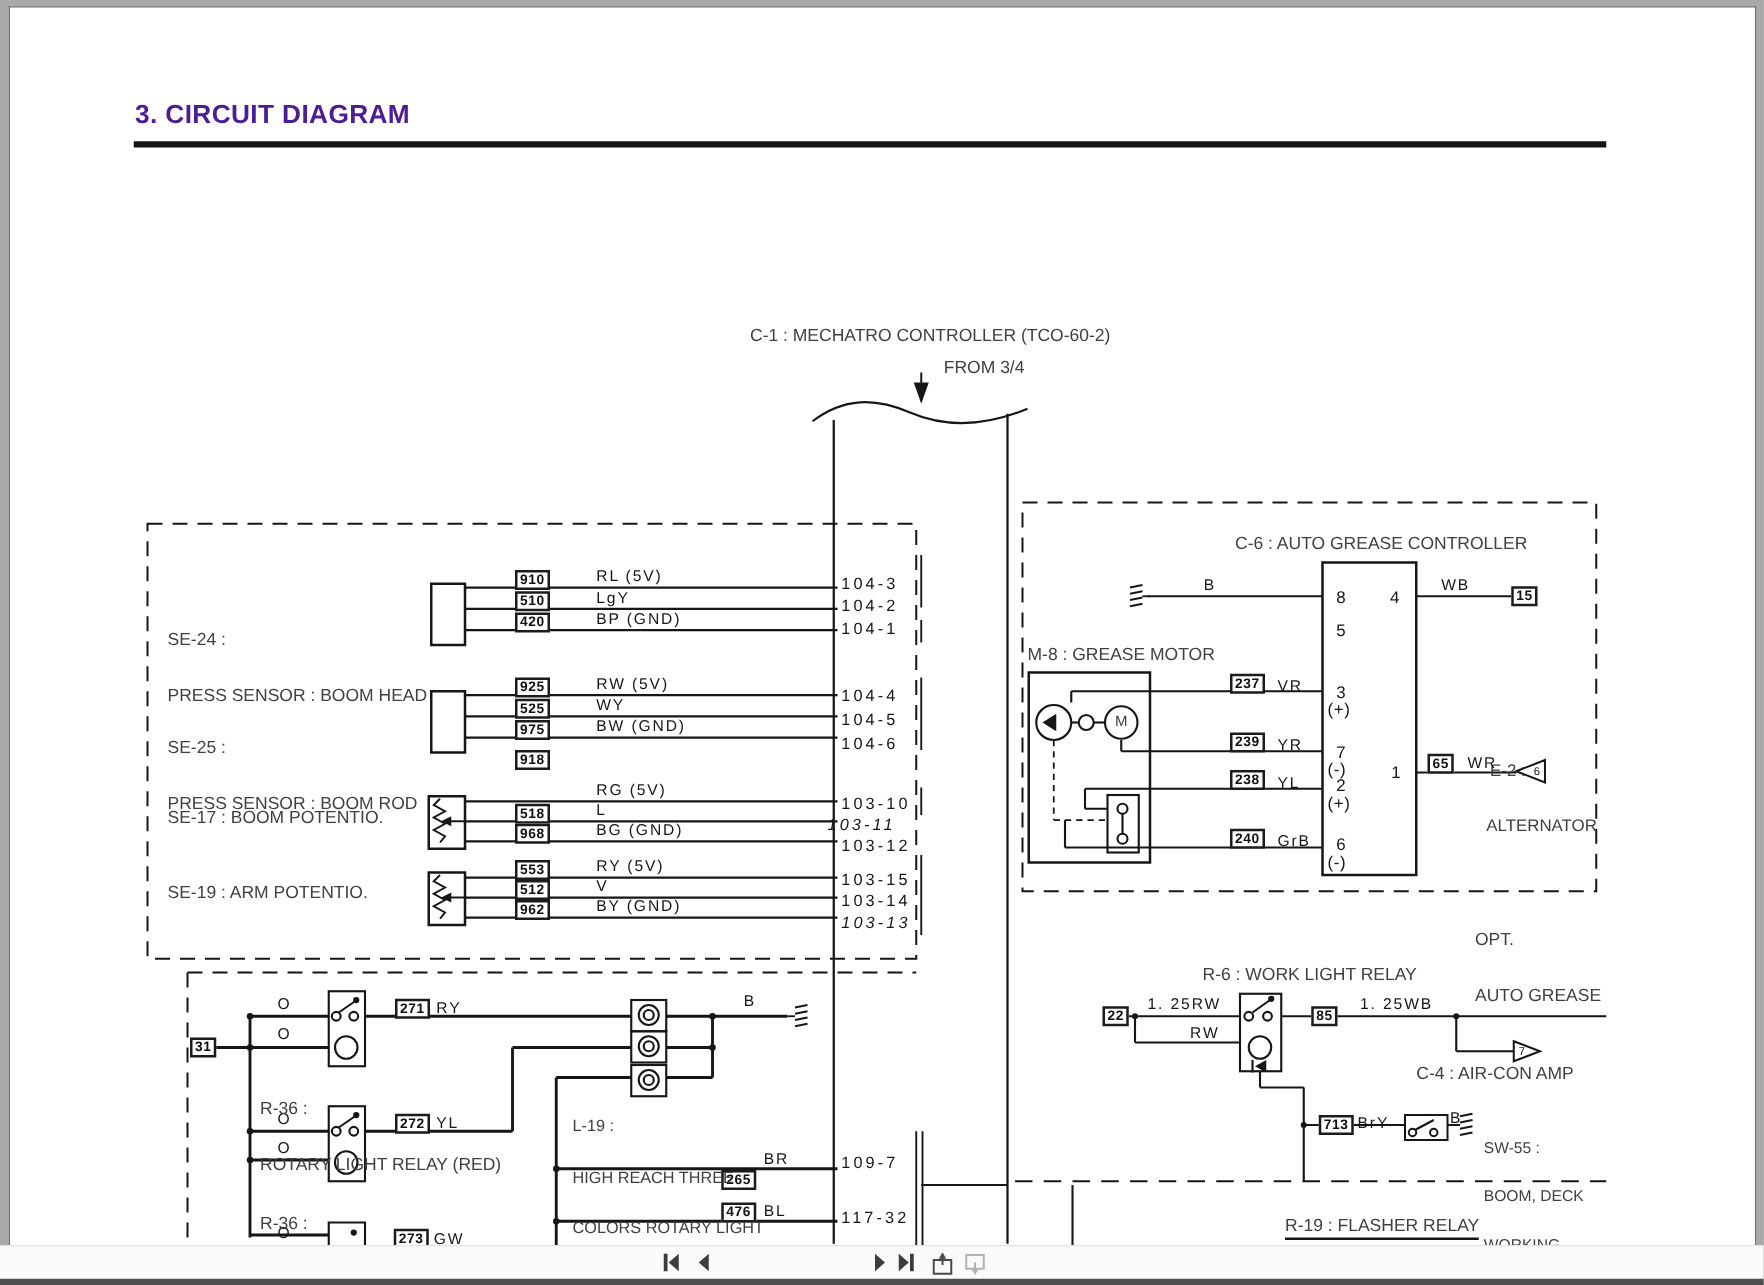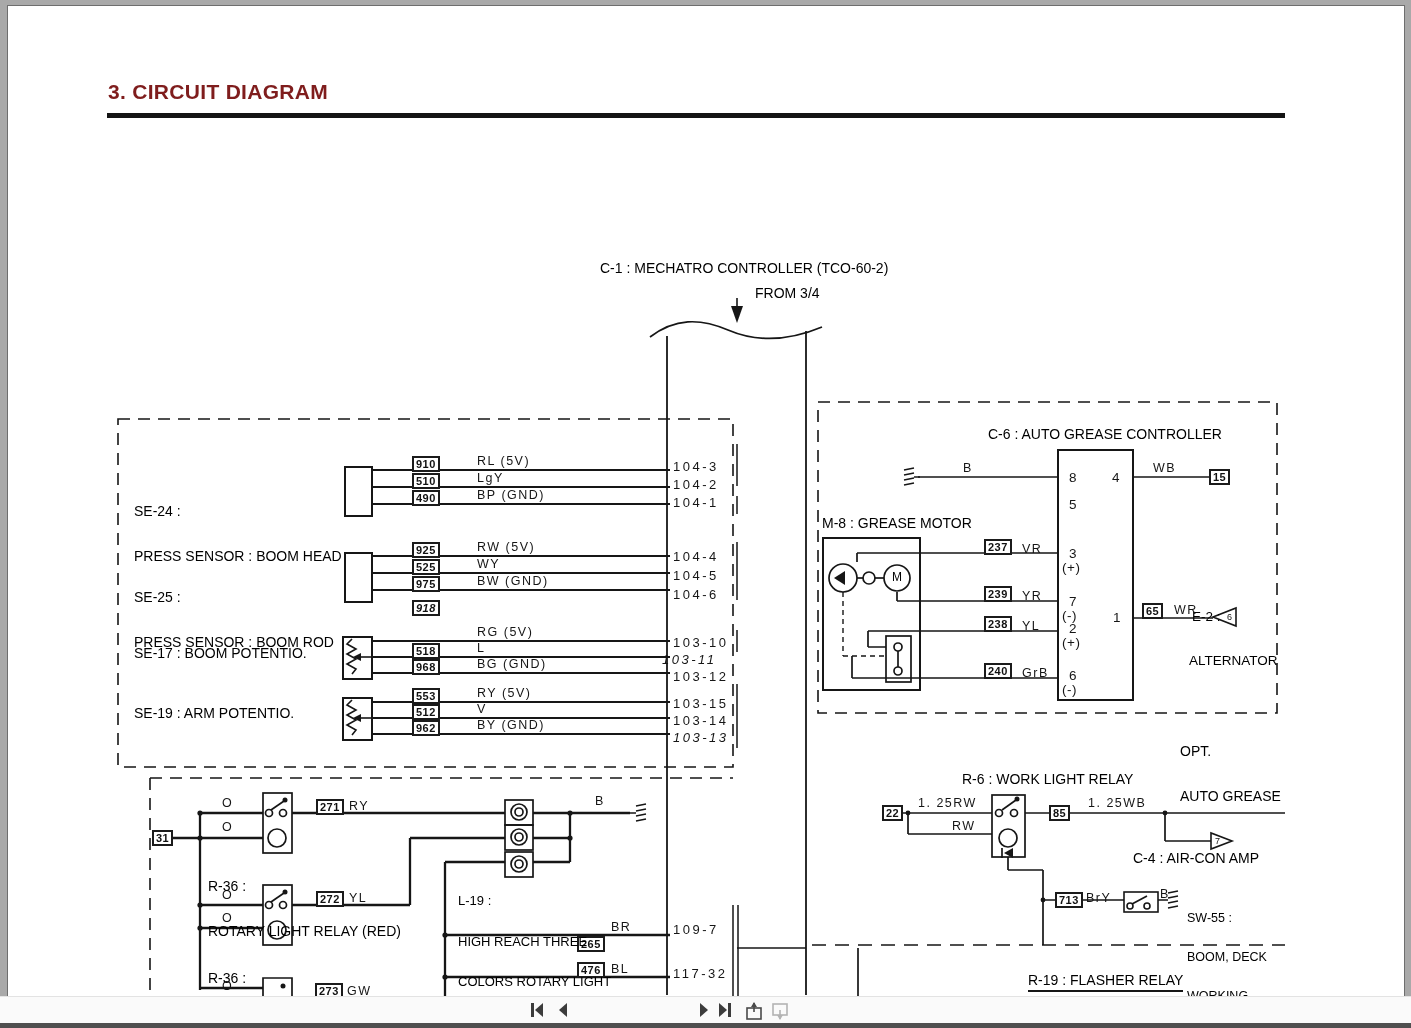--- a/index.html
+++ b/index.html
@@ -1,22 +1,22 @@
 <!DOCTYPE html>
 <html><head>
 <meta charset="utf-8">
 <style>
   html,body{margin:0;padding:0;width:1411px;height:1028px;background:#a9a9a9;
     font-family:"Liberation Sans",sans-serif;overflow:hidden;position:relative;}
   #page-bg{position:absolute;left:7px;top:5px;width:1396px;height:1019px;background:#ffffff;
     border-left:1px solid #6e6e6e;border-top:1px solid #6e6e6e;border-right:1px solid #6e6e6e;}
   #linework{position:absolute;left:0;top:0;}
-  .title{position:absolute;font:bold 21px "Liberation Sans",sans-serif;color:#7f1d1d;letter-spacing:.3px;}
+  .title{position:absolute;font:bold 21px "Liberation Sans",sans-serif;color:#4c1d95;letter-spacing:.3px;}
   .rule{position:absolute;background:#141414;}
-  .clabel{position:absolute;font:13.5px/14.5px "Liberation Sans",sans-serif;color:#000000;white-space:pre;}
+  .clabel{position:absolute;font:13.5px/14.5px "Liberation Sans",sans-serif;color:#404040;white-space:pre;}
   .big{font-size:14px;line-height:15px;}
   .nb{position:absolute;border:2px solid #1b1b1b;background:#fff;color:#111;
     font:bold 11px/12px "Liberation Sans",sans-serif;padding:0 2px;letter-spacing:.5px;white-space:pre;}
   .pin{position:absolute;font:13px "Liberation Sans",sans-serif;letter-spacing:2.5px;color:#161616;white-space:pre;}
   .wname{position:absolute;font:12.5px "Liberation Sans",sans-serif;letter-spacing:1.5px;color:#161616;white-space:pre;}
   .cpin{position:absolute;font:13.5px "Liberation Sans",sans-serif;letter-spacing:.5px;color:#161616;white-space:pre;}
   .tnum{position:absolute;font:9px "Liberation Sans",sans-serif;color:#161616;}
   
   #toolbar{position:absolute;left:0;top:996px;width:1411px;height:28px;background:#fafafa;
     border-top:1px solid #e3e3e3;}
@@ -215,21 +215,21 @@
 
 <div class="clabel big" style="left:600px;top:261px;">C-1 : MECHATRO CONTROLLER (TCO-60-2)</div>
 <div class="clabel big" style="left:755px;top:286px;">FROM 3/4</div>
 
 <div class="clabel big" style="left:134px;top:474px;">
   <div>SE-24 :</div>
   <div>PRESS SENSOR : BOOM HEAD</div>
 </div>
 <div class="nb" style="left:412px;top:456px;">910</div>
 <div class="nb" style="left:412px;top:473px;">510</div>
-<div class="nb" style="left:412px;top:490px;">490</div>
+<div class="nb" style="left:412px;top:490px;">420</div>
 <div class="wname" style="left:477px;top:454px;">RL (5V)</div>
 <div class="wname" style="left:477px;top:471px;">LgY</div>
 <div class="wname" style="left:477px;top:488px;">BP (GND)</div>
 <div class="pin" style="left:673px;top:459px;">104-3</div>
 <div class="pin" style="left:673px;top:477px;">104-2</div>
 <div class="pin" style="left:673px;top:495px;">104-1</div>
 
 <div class="clabel big" style="left:134px;top:560px;">
   <div>SE-25 :</div>
   <div>PRESS SENSOR : BOOM ROD</div>
@@ -238,21 +238,21 @@
 <div class="nb" style="left:412px;top:559px;">525</div>
 <div class="nb" style="left:412px;top:576px;">975</div>
 <div class="wname" style="left:477px;top:540px;">RW (5V)</div>
 <div class="wname" style="left:477px;top:557px;">WY</div>
 <div class="wname" style="left:477px;top:574px;">BW (GND)</div>
 <div class="pin" style="left:673px;top:549px;">104-4</div>
 <div class="pin" style="left:673px;top:568px;">104-5</div>
 <div class="pin" style="left:673px;top:587px;">104-6</div>
 
 <div class="clabel big" style="left:134px;top:646px;">SE-17 : BOOM POTENTIO.</div>
-<div class="nb" style="left:412px;top:600px;font-style:italic;">918</div>
+<div class="nb" style="left:412px;top:600px;">918</div>
 <div class="nb" style="left:412px;top:643px;">518</div>
 <div class="nb" style="left:412px;top:659px;">968</div>
 <div class="wname" style="left:477px;top:625px;">RG (5V)</div>
 <div class="wname" style="left:477px;top:641px;">L</div>
 <div class="wname" style="left:477px;top:657px;">BG (GND)</div>
 <div class="pin" style="left:673px;top:635px;">103-10</div>
 <div class="pin" style="left:662px;top:652px;font-style:italic;">103-11</div>
 <div class="pin" style="left:673px;top:669px;">103-12</div>
 
 <div class="clabel big" style="left:134px;top:706px;">SE-19 : ARM POTENTIO.</div>

